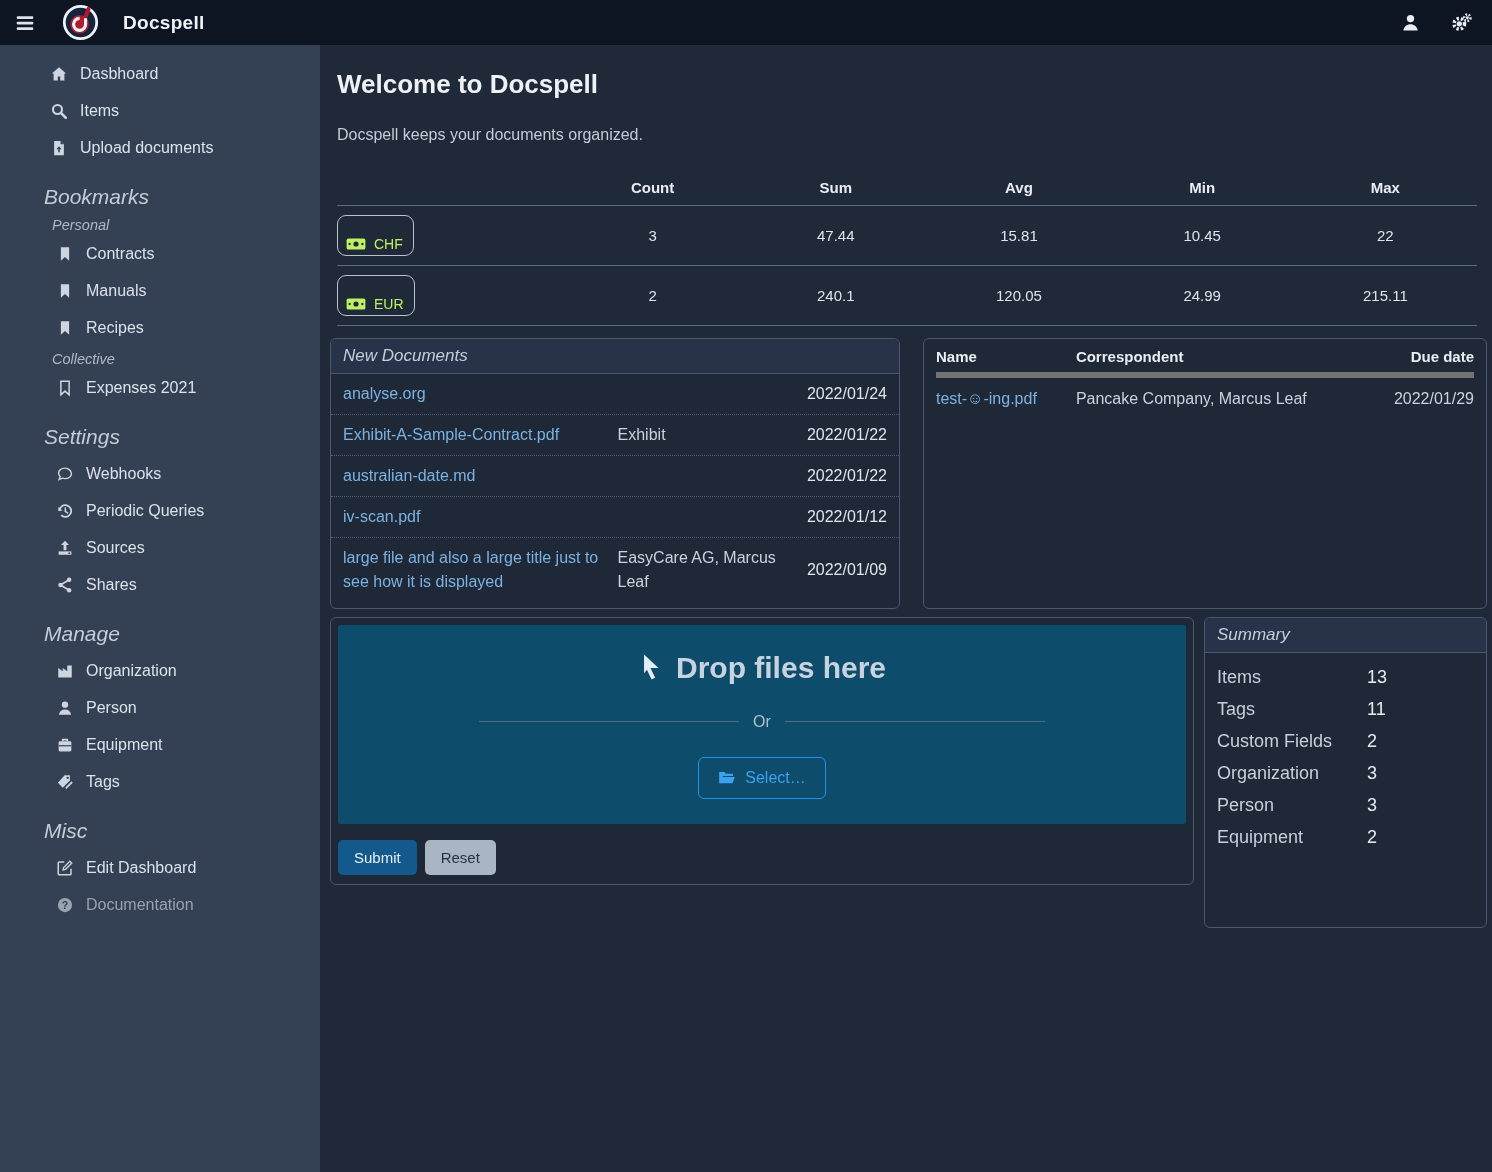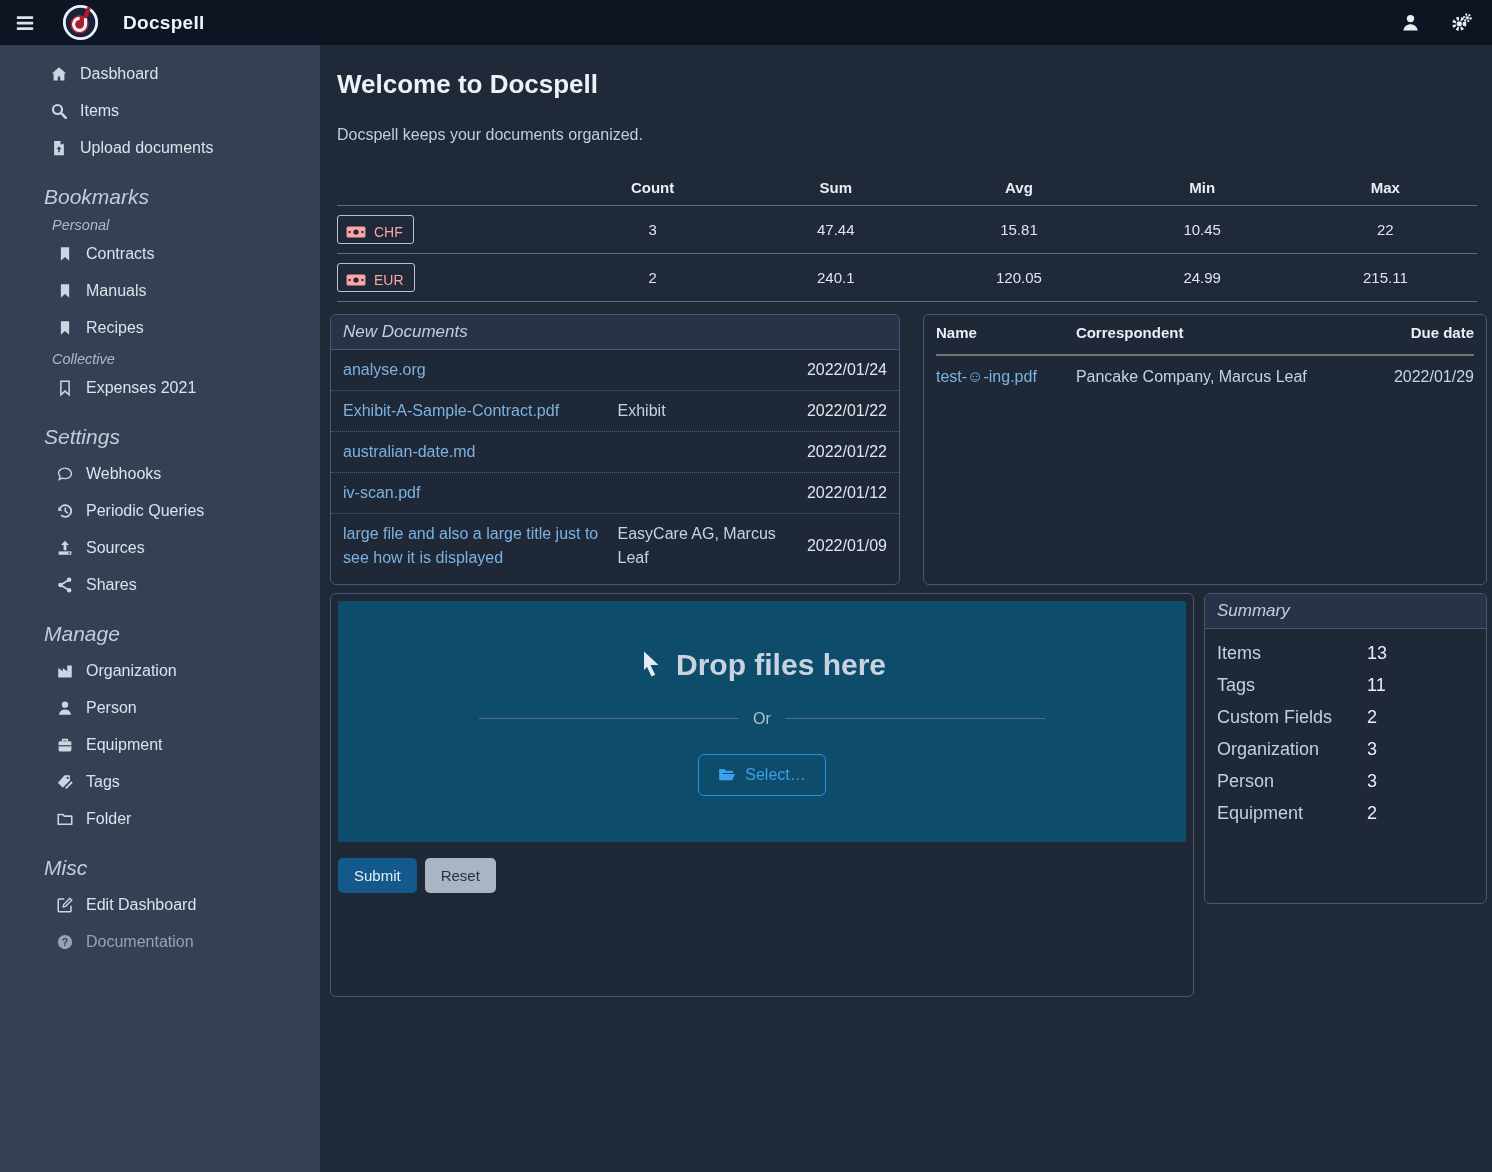--- a/index.html
+++ b/index.html
@@ -70,54 +70,54 @@
     border-collapse:collapse;table-layout:fixed;
     width:1140px;margin:26px 0 0 7px;font-size:15px;
   }
   table.stats th, table.stats td{padding:9px 6px;text-align:center;color:#dce4ee;}
   table.stats th{font-weight:bold;color:var(--text-bright);}
   table.stats th:first-child, table.stats td:first-child{width:224px;text-align:left;padding-left:0;}
   table.stats thead tr{border-bottom:1px solid var(--line-strong);}
   table.stats tbody tr{border-bottom:1px solid var(--line-strong);}
   .currency-badge{
     display:inline-flex;align-items:center;gap:8px;
-    border:1px solid #b9c3d0;border-radius:3px;
-    padding:8px 10px 3px 8px;font-size:14px;color:#fca5a5;
+    border:1px solid #b9c3d0;border-radius:9px;
+    padding:20px 10px 3px 8px;font-size:14px;color:#bef264;
   }
   .money-icon{width:20px;height:14px;}
   
   .panel{
     border:1px solid var(--panel-border);border-radius:6px;
     background:#1e2836;overflow:hidden;
   }
   .panel-header{
     padding:7px 12px;font-size:17px;font-style:italic;color:#c4cedb;
     background:var(--panel-header-bg);border-bottom:1px solid var(--panel-border);
   }
   .panels-row1{display:flex;gap:23px;margin-top:12px;}
   .panels-row1 .panel-newdocs{width:570px;height:271px;}
   .panels-row1 .panel-due{flex:1;height:271px;}
   .panels-row2{display:flex;gap:10px;margin-top:8px;}
-  .panels-row2 .panel-upload{width:864px;height:404px;}
+  .panels-row2 .panel-upload{width:864px;height:268px;}
   .panels-row2 .panel-summary{flex:1;height:311px;}
   
   .nd-row{
     display:flex;align-items:center;gap:8px;
     padding:8px 12px;font-size:16px;
     border-bottom:1px dotted #4e5e76;
   }
   .nd-row:last-child{border-bottom:none;}
   .nd-name{flex:0 0 49%;color:var(--link-blue);text-decoration:none;cursor:pointer;line-height:1.5;}
   .nd-corr{flex:1;color:#c9d3de;line-height:1.5;}
   .nd-date{flex:0 0 95px;text-align:right;color:#dde5ee;}
   
   table.due{border-collapse:collapse;width:calc(100% - 24px);margin:0 12px;font-size:16px;}
   table.due th{
     text-align:left;font-weight:bold;color:var(--text-bright);
-    padding:9px 0 13px 0;border-bottom:2px solid #737373;font-size:15px;
+    padding:9px 0 7px 0;border-bottom:6px solid #737373;font-size:15px;
   }
   table.due td{padding:12px 0;color:#c9d3de;}
   table.due .due-name{color:var(--link-blue);text-decoration:none;cursor:pointer;}
   table.due th:last-child, table.due td:last-child{text-align:right;}
   
   .panel-upload{display:flex;flex-direction:column;}
   .dropzone{
     margin:7px;height:241px;background:var(--dropzone-bg);
     display:flex;flex-direction:column;align-items:center;justify-content:center;
     border-radius:2px;
@@ -299,26 +299,20 @@
       </svg>
       <span>Equipment</span>
     </div>
     <div class="nav-item indent">
       <svg class="icn" viewBox="0 0 24 24">
         <path d="M11.5 3h7v7L9 19.5 2.5 13z" fill="currentColor"></path>
         <circle cx="15.5" cy="6.5" r="1.5" fill="#344053"></circle>
         <path d="M13 20.5l8.5-8.5" stroke="currentColor" stroke-width="2.4" fill="none"></path>
       </svg>
       <span>Tags</span>
-    </div>
-    <div class="nav-item indent">
-      <svg class="icn" viewBox="0 0 24 24">
-        <path d="M3 6h6.2l2 2.2H21V19H3z" fill="none" stroke="currentColor" stroke-width="2.1" stroke-linejoin="round"></path>
-      </svg>
-      <span>Folder</span>
     </div>
 
     <div class="section-title">Misc</div>
 
     <div class="nav-item indent">
       <svg class="icn" viewBox="0 0 24 24">
         <path d="M20 13v6.5a1.5 1.5 0 0 1-1.5 1.5h-14A1.5 1.5 0 0 1 3 19.5v-14A1.5 1.5 0 0 1 4.5 4H11" fill="none" stroke="currentColor" stroke-width="2"></path>
         <path d="M9.5 14.5l.7-3.2 8.3-8.3 2.5 2.5-8.3 8.3z" fill="none" stroke="currentColor" stroke-width="1.8"></path>
       </svg>
       <span>Edit Dashboard</span>

